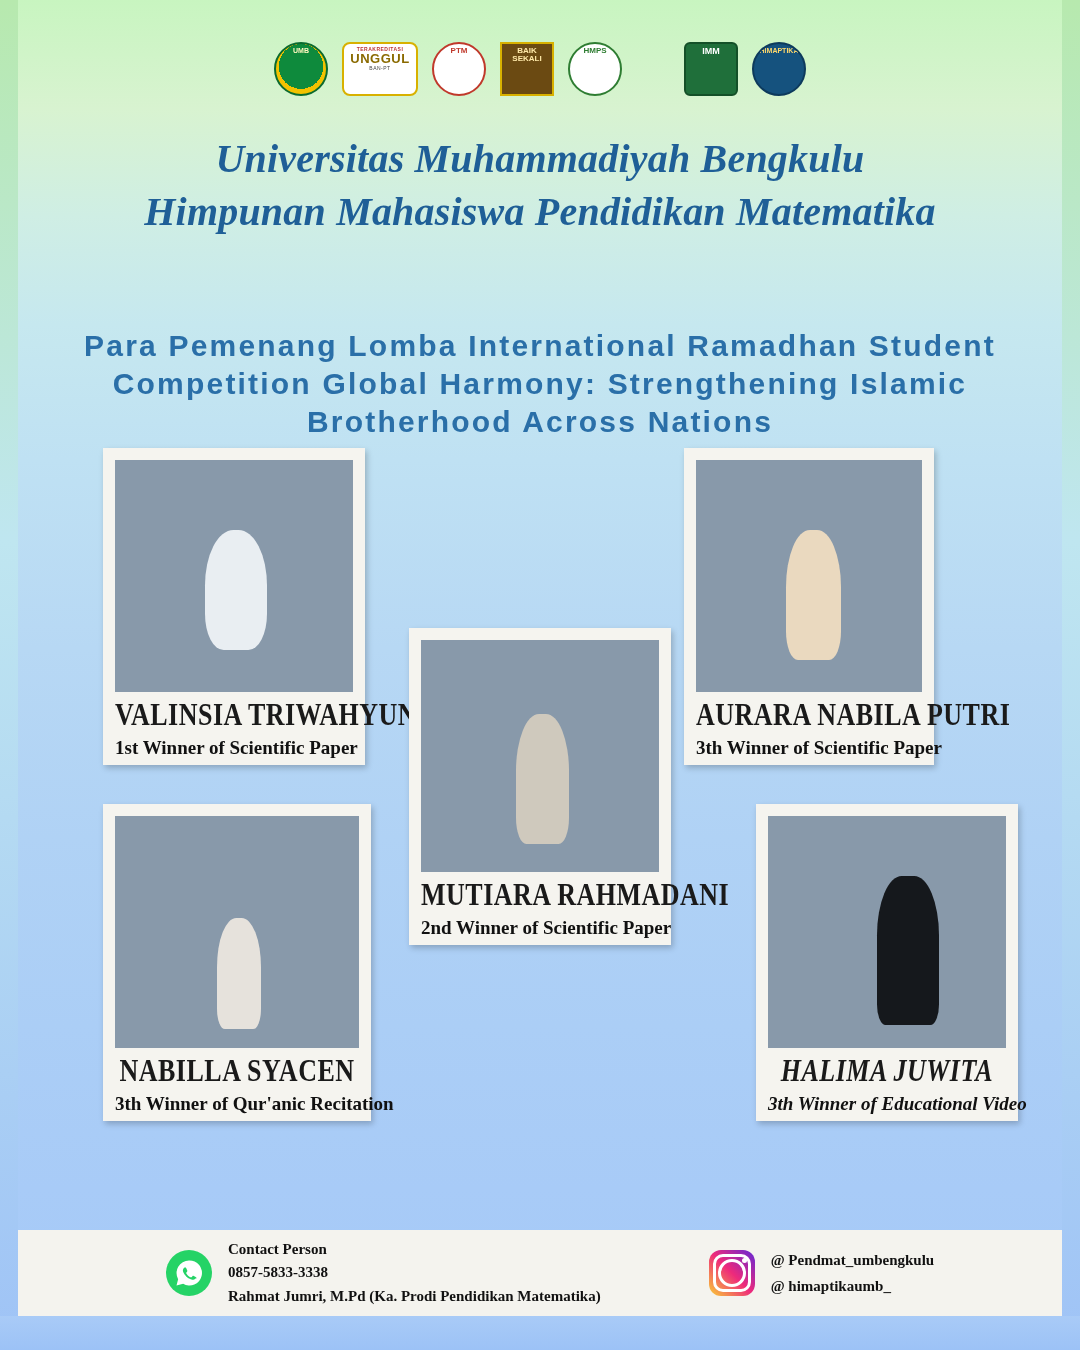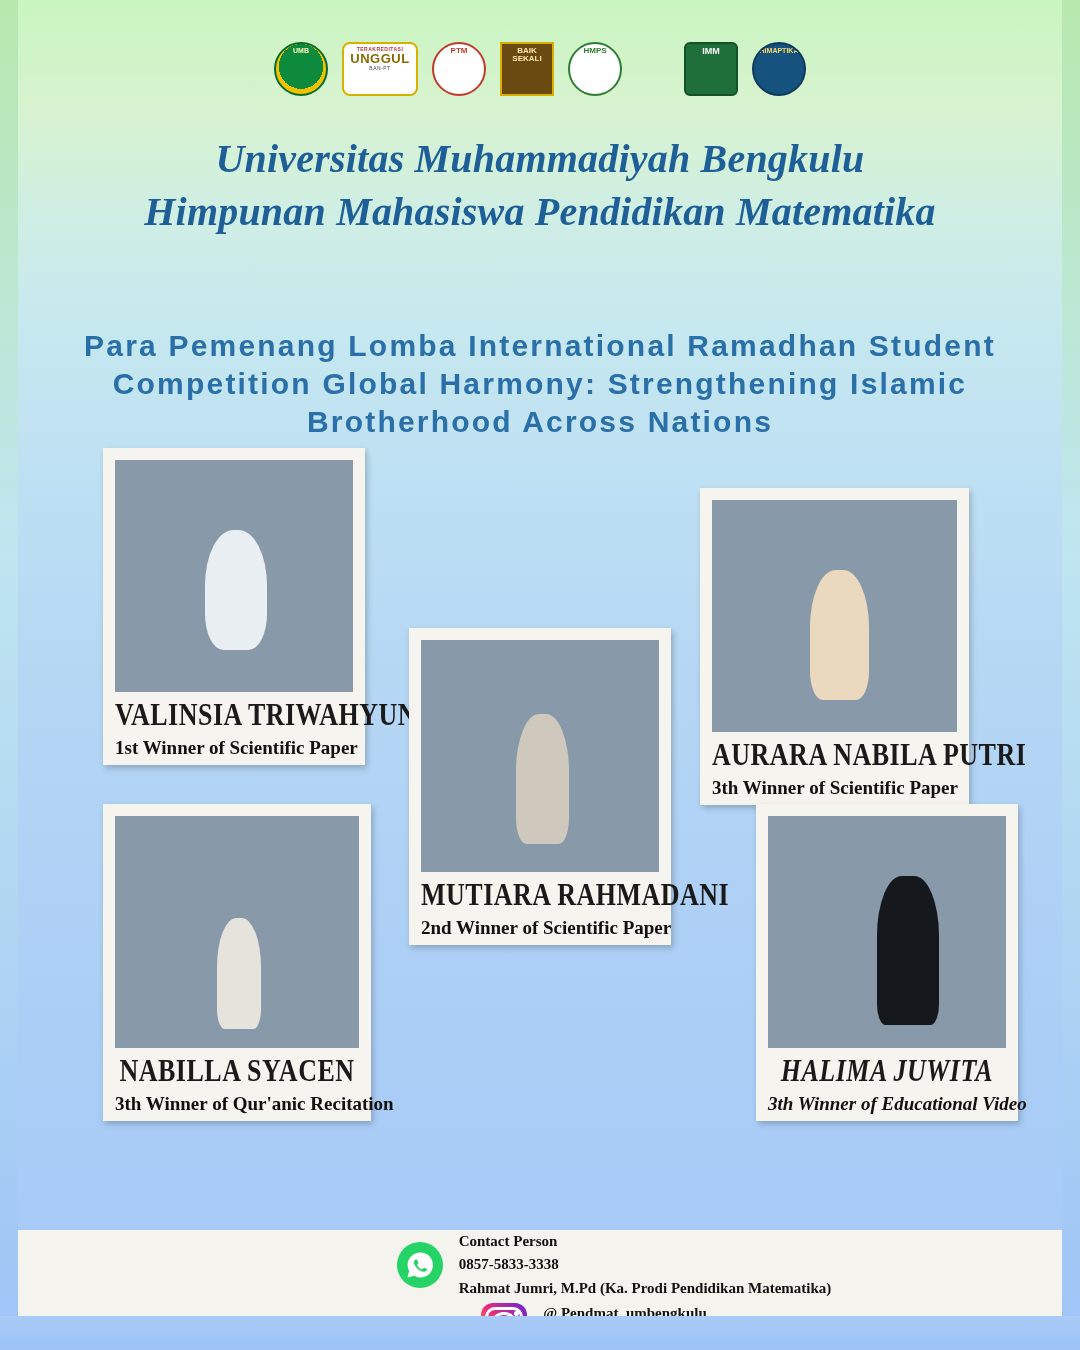--- a/index.html
+++ b/index.html
@@ -93,21 +93,21 @@
     font-family: "Liberation Serif", serif;
     font-weight: bold;
     font-size: 19px;
     color: #111;
     margin-top: 9px;
     white-space: nowrap;
   }
 
   #p1 { left: 103px; top: 448px;  width: 262px; }
   #p1 .photo { height: 232px; }
-  #p3 { left: 700px; top: 448px;  width: 269px; margin-top: 40px; }
+  #p3 { left: 684px; top: 448px;  width: 250px; }
   #p3 .photo { height: 232px; }
   #p2 { left: 409px; top: 628px;  width: 262px; }
   #p2 .photo { height: 232px; }
   #p4 { left: 103px; top: 804px;  width: 268px; }
   #p4 .photo { height: 232px; }
   #p5 { left: 756px; top: 804px;  width: 262px; font-style: italic; }
   #p5 .photo { height: 232px; }
 
   
   .ph-lake   { background: linear-gradient(180deg,#7fae58 0%, #5c8f45 28%, #a9c7d8 40%, #9fc0d4 52%, #b7b3a2 62%, #a39c8c 100%); }
@@ -123,21 +123,21 @@
   .ph-hall::after { content:""; position:absolute; left:42%; top:44%; width:18%; height:48%;
     background:#e6e2dc; border-radius:44% 44% 18% 18%; }
   .ph-night  { background: linear-gradient(180deg,#1d2428 0%, #2c3539 40%, #44505a 70%, #6a7a66 100%); }
   .ph-night::after { content:""; position:absolute; left:46%; top:26%; width:26%; height:64%;
     background:#15181c; border-radius:40% 40% 14% 14%; }
 
   
   .footer {
     position: absolute; left: 18px; right: 18px; bottom: 34px; height: 86px;
     background: #f4f3ee;
-    display: flex; align-items: center; flex-direction: column;
+    display: flex; align-items: center;
   }
   .footer-strip {
     position: absolute; left: 0; right: 0; bottom: 0; height: 34px;
     background: linear-gradient(180deg,#a9cbf7 0%, #9cc2f6 100%);
   }
   .wa-block { display: flex; align-items: center; gap: 16px; margin-left: 148px; }
   .wa-icon {
     width: 46px; height: 46px; border-radius: 50%;
     background: #25D366; position: relative;
     display:flex; align-items:center; justify-content:center;

